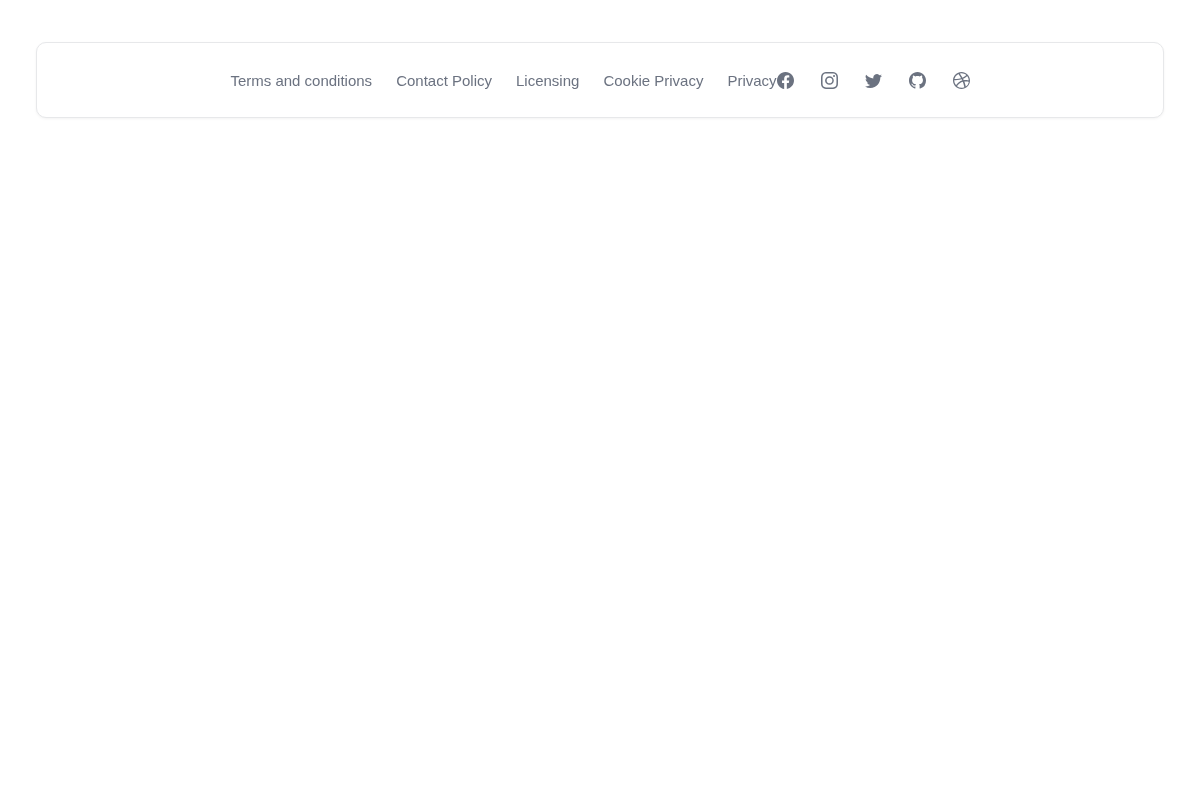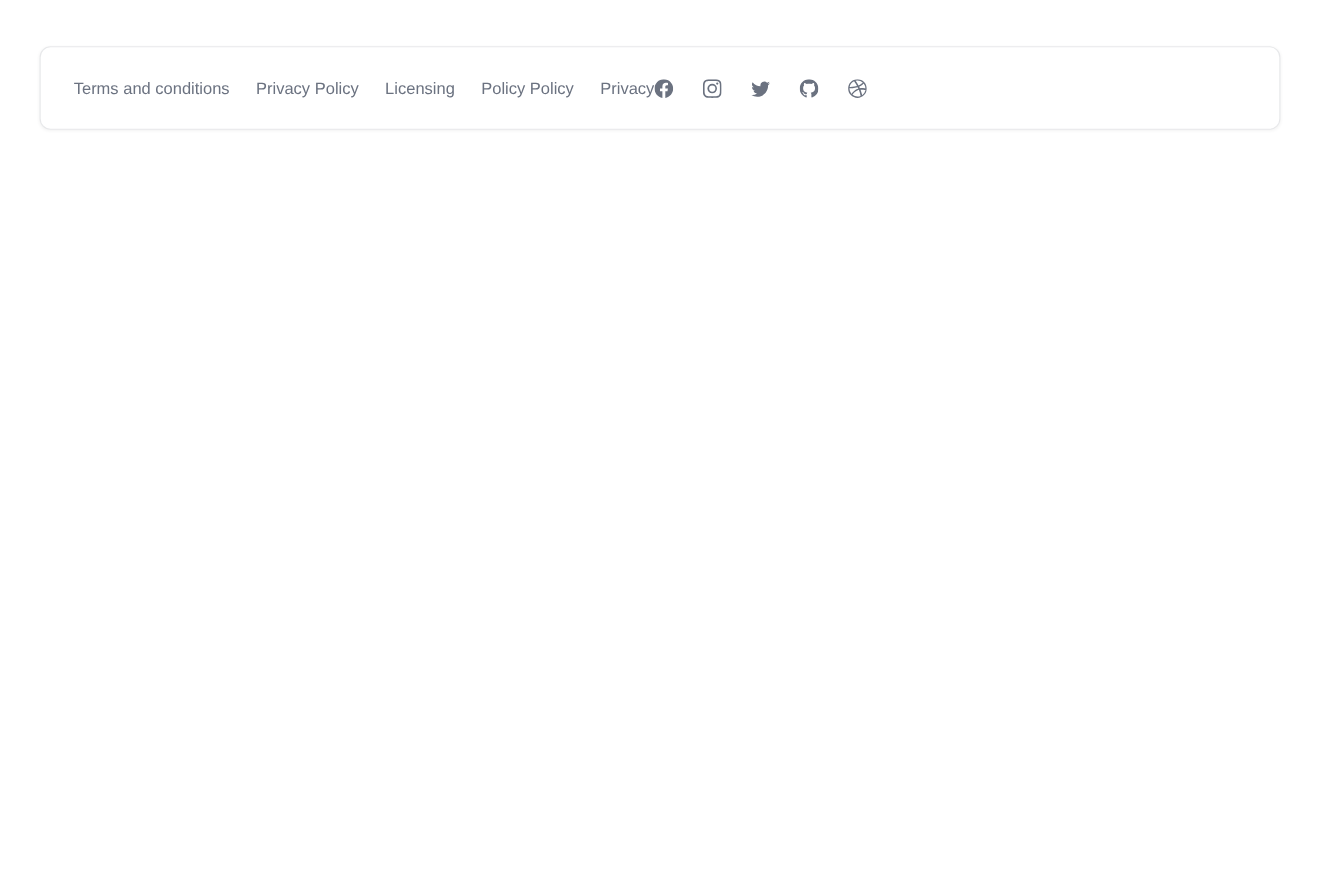--- a/index.html
+++ b/index.html
@@ -15,21 +15,21 @@
     left: 36px;
     top: 42px;
     width: 1128px;
     height: 76px;
     background: #ffffff;
     border: 1px solid #e7e8ea;
     border-radius: 10px;
     box-shadow: 0 1px 3px rgba(0,0,0,0.05);
     display: flex;
     align-items: center;
-    justify-content: flex-start;
+    justify-content: center;
     padding: 0 30px;
   }
   .footer-nav {
     display: flex;
     align-items: center;
     gap: 24px;
   }
   .footer-link {
     font-size: 15px;
     line-height: 1;
@@ -58,23 +58,23 @@
     display: block;
   }
 </style>
 </head>
 <body>
 
 <footer class="footer-card">
 
   <nav class="footer-nav">
     <a class="footer-link" href="#">Terms and conditions</a>
-    <a class="footer-link" href="#">Privacy Policy</a>
+    <a class="footer-link" href="#">Contact Policy</a>
     <a class="footer-link" href="#">Licensing</a>
-    <a class="footer-link" href="#">Policy Policy</a>
+    <a class="footer-link" href="#">Cookie Privacy</a>
     <a class="footer-link" href="#">Privacy</a>
   </nav>
 
   <div class="social-list">
 
     <a class="social-link" href="#">
       <svg viewBox="0 0 16 16" xmlns="http://www.w3.org/2000/svg" aria-hidden="true">
         <path d="M16 8.049c0-4.446-3.582-8.05-8-8.05C3.58 0-.002 3.603-.002 8.05c0 4.017 2.926 7.347 6.75 7.951v-5.625h-2.03V8.05H6.75V6.275c0-2.017 1.195-3.131 3.022-3.131.876 0 1.791.157 1.791.157v1.98h-1.009c-.993 0-1.303.621-1.303 1.258v1.51h2.218l-.354 2.326H9.25V16c3.824-.604 6.75-3.934 6.75-7.951z"></path>
       </svg>
     </a>

